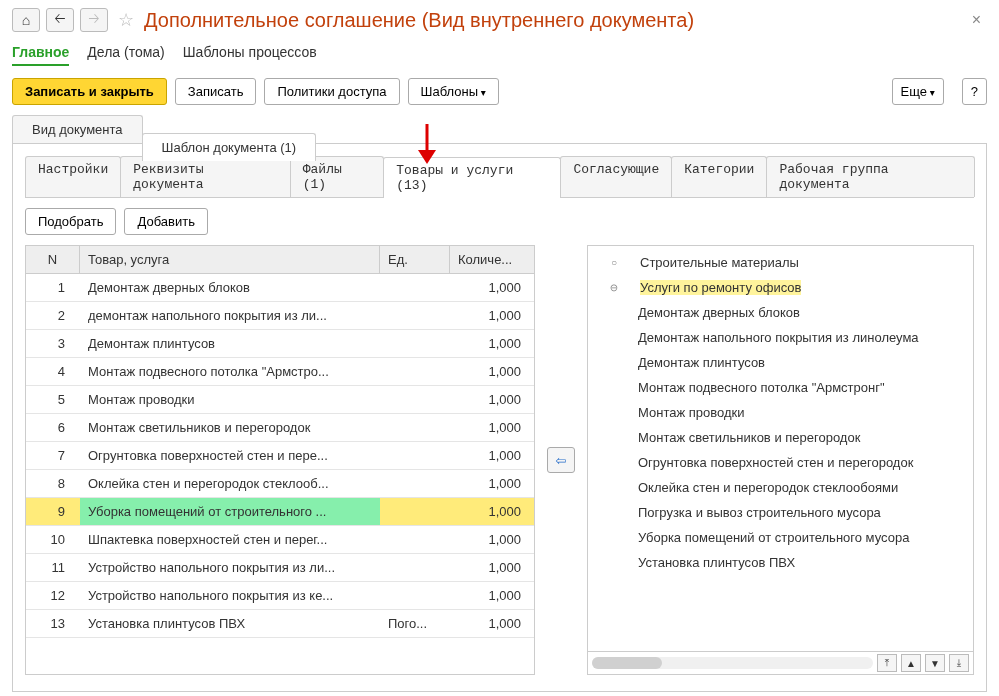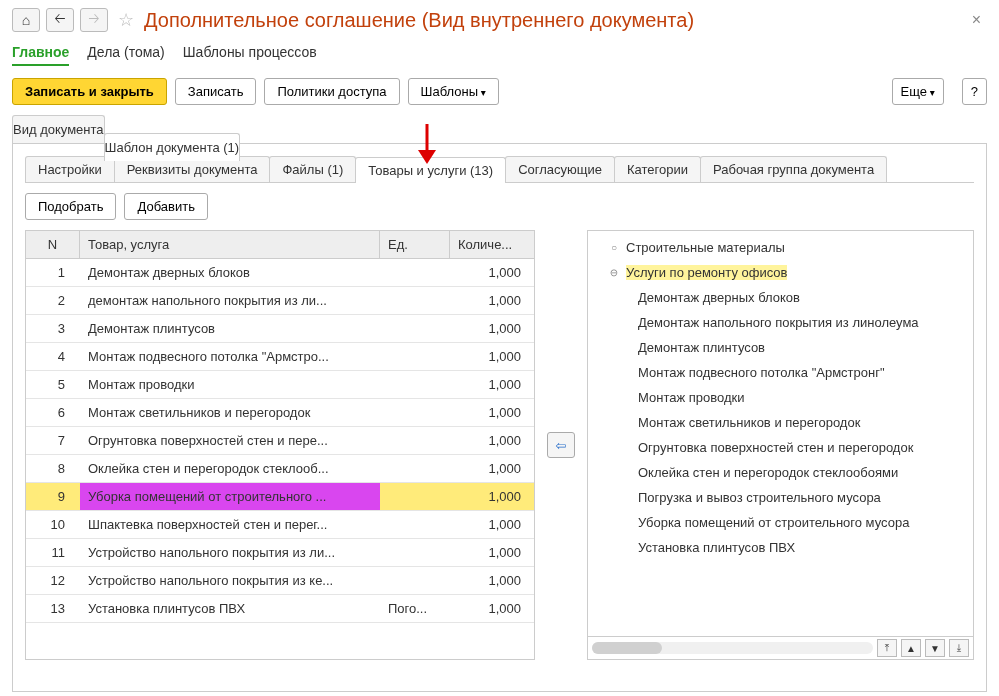--- a/index.html
+++ b/index.html
@@ -18,61 +18,61 @@
 .main-tab.active { color: #2aa02a; border-bottom: 2px solid #2aa02a; font-weight: bold; }
 
 .toolbar { display: flex; gap: 8px; margin-bottom: 10px; align-items: center; }
 .btn { border: 1px solid #aaa; background: #fff; padding: 5px 12px; border-radius: 3px; cursor: pointer; font-size: 13px; }
 .btn.primary { background: #ffd633; border-color: #c9a400; font-weight: bold; }
 .btn.dropdown::after { content: " ▾"; font-size: 10px; }
 .toolbar-right { margin-left: auto; display: flex; gap: 18px; }
 .btn.small { padding: 5px 8px; }
 
 .page-tabs { display: flex; border-bottom: 1px solid #ccc; margin-bottom: 0; }
-.page-tab { padding: 6px 0; border: 1px solid #ccc; border-bottom: none; background: #f5f5f5; cursor: pointer; margin-right: -1px; border-radius: 3px 3px 0 0; font-size: 13px; }
+.page-tab { padding: 6px 19px; border: 1px solid #ccc; border-bottom: none; background: #f5f5f5; cursor: pointer; margin-right: -1px; border-radius: 3px 3px 0 0; font-size: 13px; }
 .page-tab.active { background: #fff; position: relative; top: 18px; }
 
 .content-pane { border: 1px solid #ccc; border-top: none; padding: 12px; height: 548px; }
 
 .arrow-annotation { position: absolute; left: 412px; top: 122px; pointer-events: none; }
 .arrow-annotation svg { width: 30px; height: 45px; }
 
-.inner-tabs { display: flex; border-bottom: 1px solid #ccc; margin-bottom: 10px; }
+.inner-tabs { display: flex; border-bottom: 1px solid #ccc; margin-bottom: 10px; font-family: Liberation Mono, monospace; }
 .inner-tab { padding: 5px 12px; border: 1px solid #ccc; border-bottom: none; background: #f5f5f5; cursor: pointer; margin-right: -1px; border-radius: 3px 3px 0 0; font-size: 13px; }
 .inner-tab.active { background: #fff; position: relative; top: 1px; }
 
 .sub-toolbar { display: flex; gap: 8px; margin-bottom: 10px; }
 
 .two-col { display: flex; gap: 12px; height: 430px; }
 .left-panel { width: 510px; border: 1px solid #ccc; display: flex; flex-direction: column; }
 .mid-panel { display: flex; align-items: center; }
 .right-panel { flex: 1; border: 1px solid #ccc; display: flex; flex-direction: column; position: relative; }
 
 .table-head { display: flex; background: #eee; border-bottom: 1px solid #ccc; font-size: 13px; }
 .th { padding: 6px 8px; border-right: 1px solid #ccc; }
 .th.n { width: 54px; text-align: center; }
 .th.name { flex: 1; }
 .th.unit { width: 70px; }
 .th.qty { width: 84px; border-right: none; }
 
 .table-body { flex: 1; overflow: auto; }
 .tr { display: flex; border-bottom: 1px solid #e5e5e5; font-size: 13px; }
 .tr.selected { background: #ffeb7a; }
-.tr.selected .td.name { background: #d946ef; }
+.tr.selected .td.name { background: #86efac; }
 .td { padding: 6px 8px; border-right: 1px solid transparent; white-space: nowrap; overflow: hidden; text-overflow: ellipsis; }
 .td.n { width: 54px; text-align: right; padding-right: 14px; }
 .td.name { flex: 1; }
 .td.unit { width: 70px; }
 .td.qty { width: 84px; text-align: right; padding-right: 12px; }
 
 .move-btn { width: 28px; height: 26px; border: 1px solid #aaa; background: #f5f5f5; border-radius: 3px; display: flex; align-items: center; justify-content: center; cursor: pointer; }
 
 .tree-head { background: #eee; padding: 6px 10px; border-bottom: 1px solid #ccc; font-size: 13px; }
 .tree-body { flex: 1; overflow: auto; padding: 4px 0; }
-.tree-item { padding: 5px 10px; font-size: 13px; cursor: pointer; white-space: nowrap; display: flex; align-items: center; gap: 6px; }
+.tree-item { padding: 5px 10px; font-size: 13px; cursor: pointer; white-space: nowrap; display: flex; align-items: center; gap: 20px; }
 .tree-item.lvl1 { padding-left: 20px; }
 .tree-item.lvl2 { padding-left: 50px; }
 .tree-item.highlighted > span:last-child { background: #fff49c; }
 .tree-exp { width: 12px; display: inline-block; text-align: center; color: #888; font-size: 10px; }
 .tree-exp.plus::before { content: "○"; color:#888; }
 .tree-exp.minus::before { content: "⊖"; color:#888; }
 
 .tree-footer { display:flex; align-items:center; border-top:1px solid #ccc; padding:2px 4px; gap:4px; }
 .hscroll { flex:1; height:12px; background:#f0f0f0; border-radius:6px; position:relative; }
 .hscroll::before { content:""; position:absolute; left:0; width:70px; height:12px; background:#d0d0d0; border-radius:6px; }

